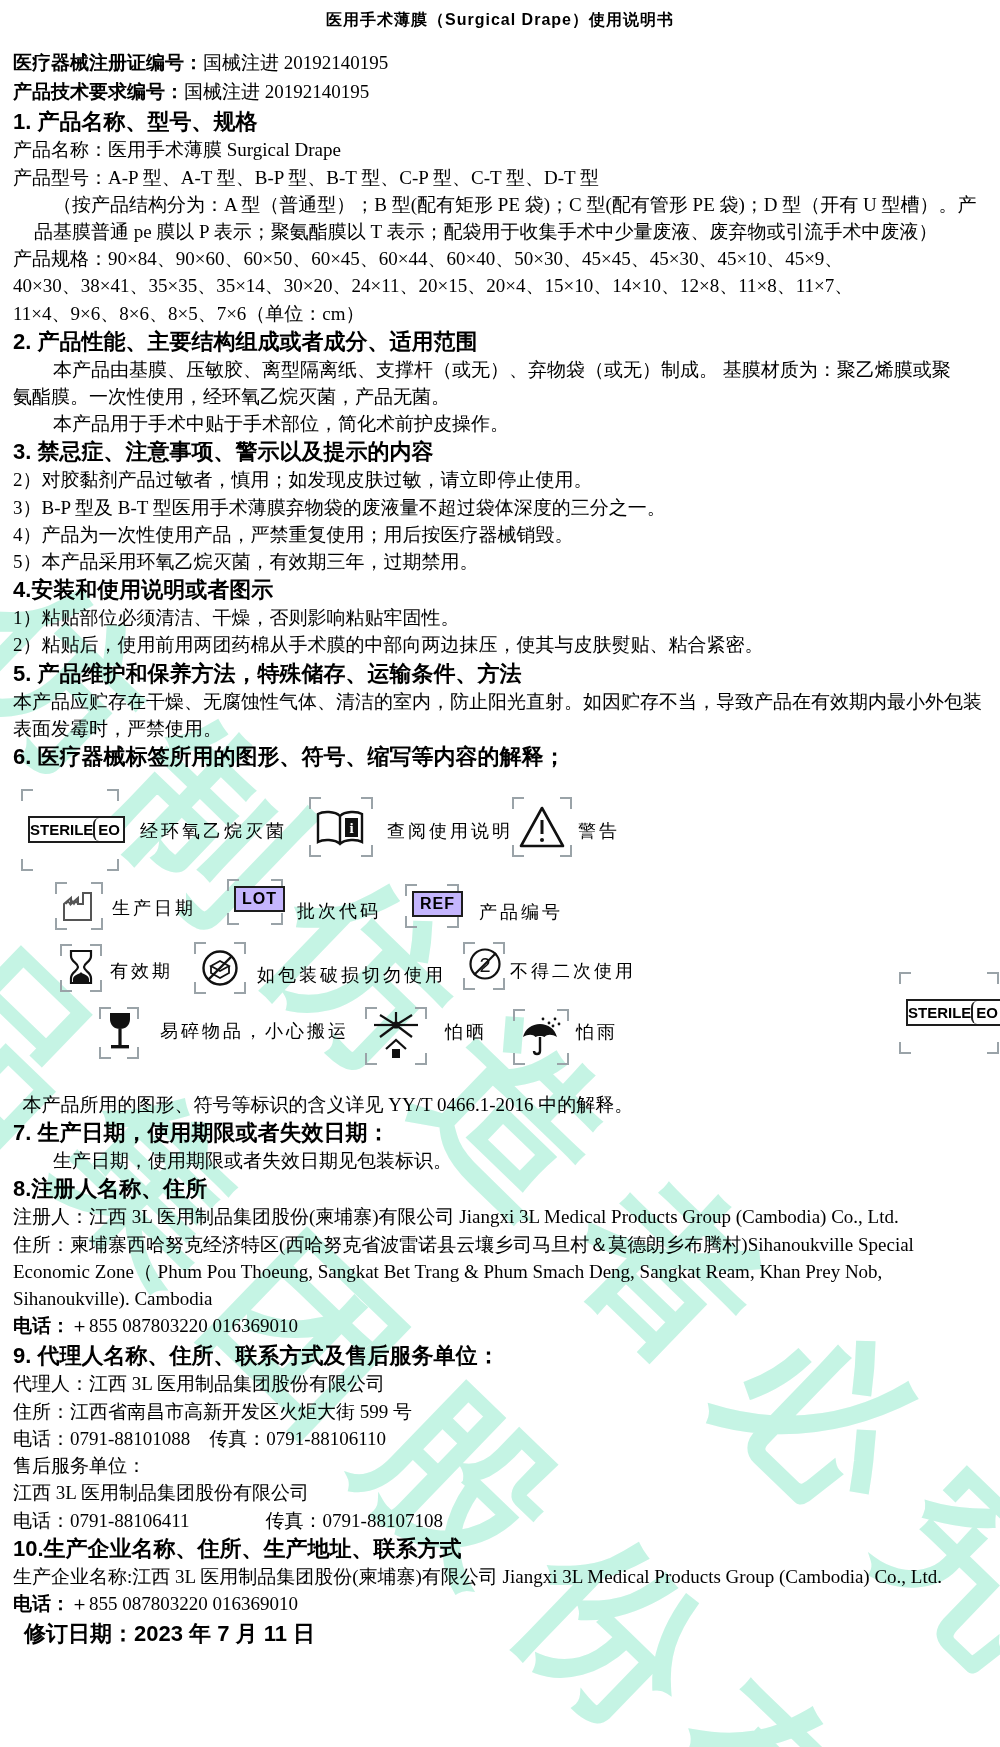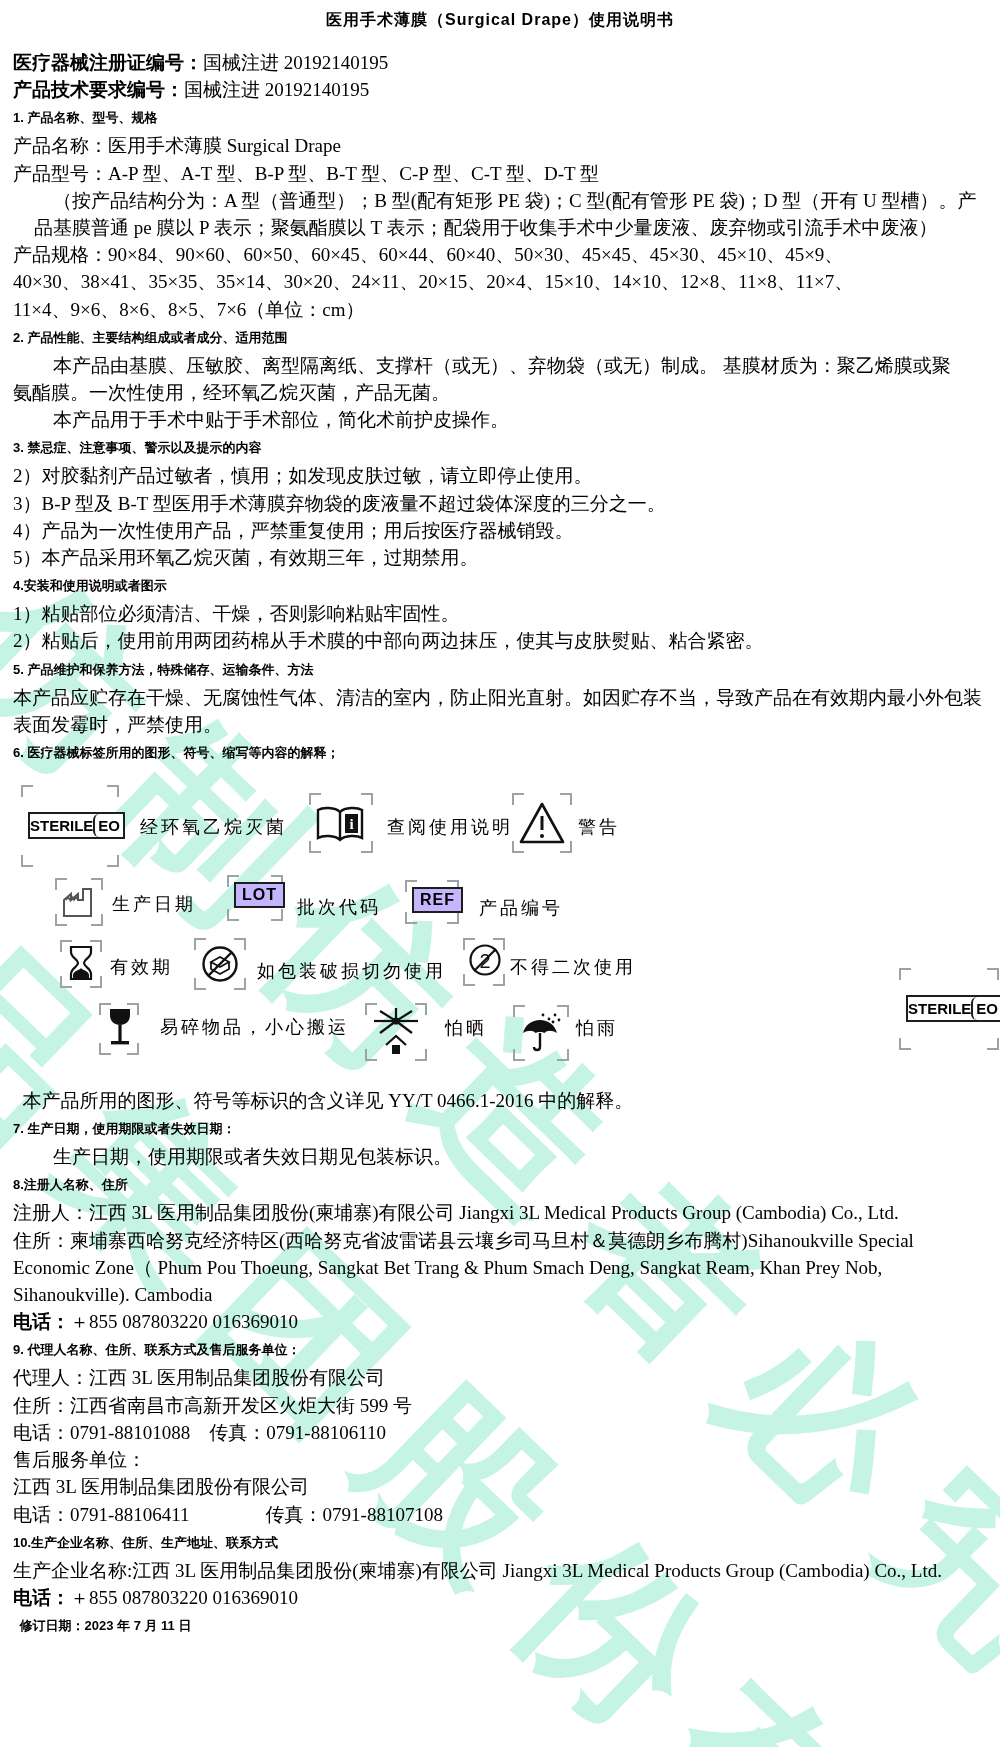--- a/index.html
+++ b/index.html
@@ -7,22 +7,22 @@
         font-family:"Liberation Serif",serif;color:#000;}
   
   .wm{position:absolute;left:-210px;top:210px;width:2400px;z-index:0;
       transform:rotate(44deg);transform-origin:0 0;pointer-events:none;
       font-family:"Liberation Sans",sans-serif;font-weight:bold;}
   .wm div{font-size:175px;line-height:300px;letter-spacing:38px;white-space:nowrap;}
   .content{position:relative;z-index:1;padding:10px 13px 0 13px;}
   .title{text-align:center;font-family:"Liberation Sans",sans-serif;font-weight:bold;
          font-size:16px;letter-spacing:1px;margin:0 0 18px 0;}
   .ln{margin:0;font-size:19px;line-height:27.2px;white-space:nowrap;}
-  .ln b{font-family:Liberation Serif, serif;}
-  .h{font-family:"Liberation Sans",sans-serif;font-weight:bold;font-size:13px;line-height:29px;}
+  .ln b{font-family:Liberation Mono, monospace;}
+  .h{font-family:"Liberation Sans",sans-serif;font-weight:bold;font-size:22px;line-height:29px;}
   .ind{text-indent:2.1em;}
   .ind1{text-indent:1.1em;}
   .ind05{text-indent:0.5em;}
   .wrap{white-space:normal;}
   
   .symbols{position:relative;height:312px;margin:8px 0 0 0;}
   .sym{position:absolute;}
   .slabel{position:absolute;font-size:18px;letter-spacing:3px;white-space:nowrap;}
   .badge{position:absolute;display:flex;align-items:stretch;border:2px solid #1d1d1d;background:#fff;
          font-family:"Liberation Sans",sans-serif;font-weight:bold;}

